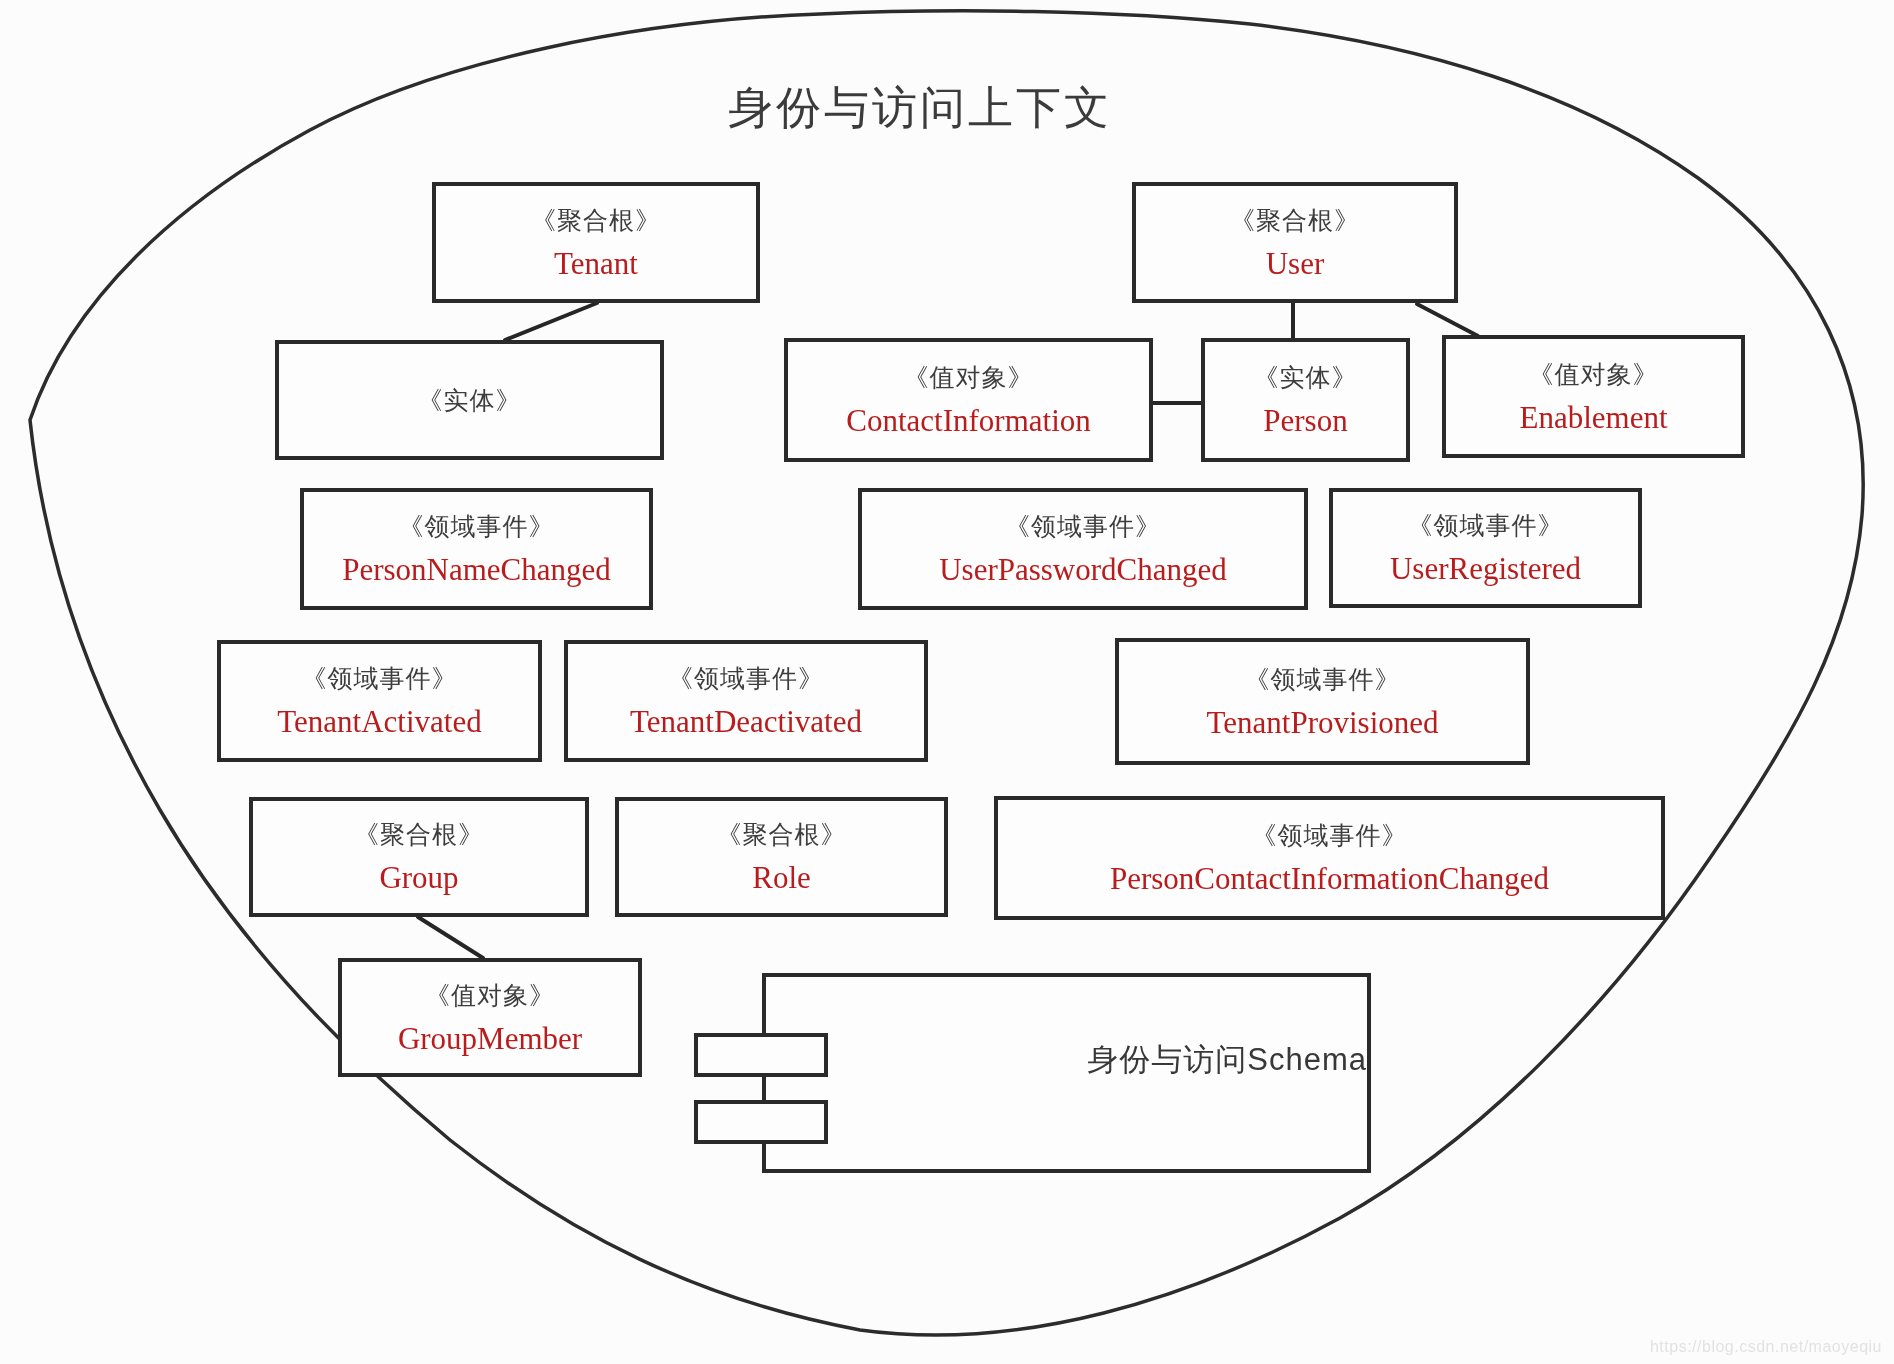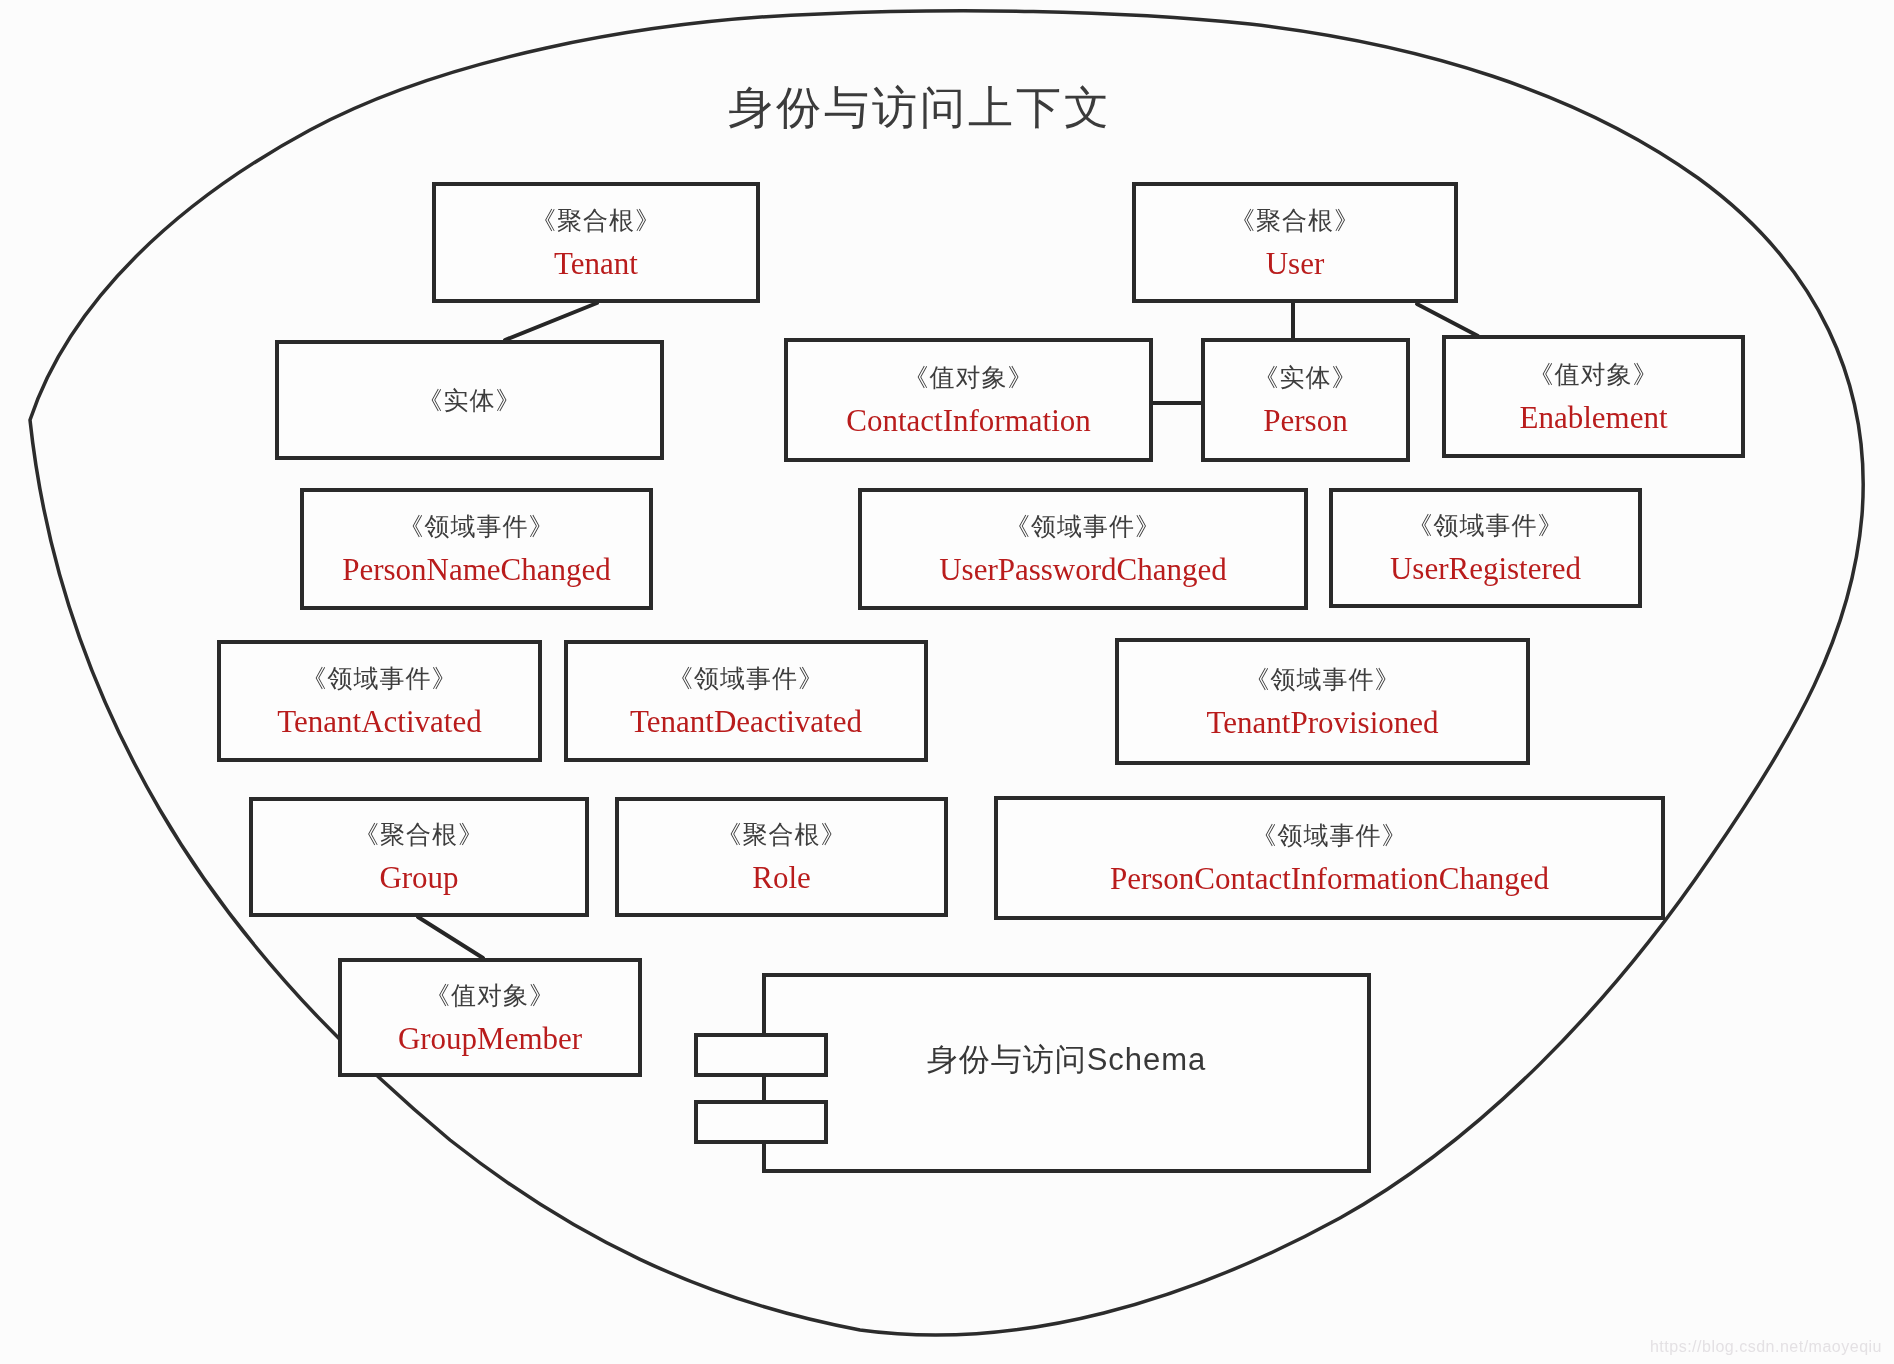--- a/index.html
+++ b/index.html
@@ -64,21 +64,21 @@
     position: absolute;
     left: 762px;
     top: 973px;
     width: 609px;
     height: 200px;
     box-sizing: border-box;
     border: 4px solid #2a2a2a;
     background: #fdfdfd;
     display: flex;
     align-items: center;
-    justify-content: center;
+    justify-content: flex-end;
   }
   .component-label {
     font-size: 31px;
     color: #383838;
     letter-spacing: 1px;
     margin-bottom: 26px;
   }
   .component-tab {
     position: absolute;
     left: 694px;

